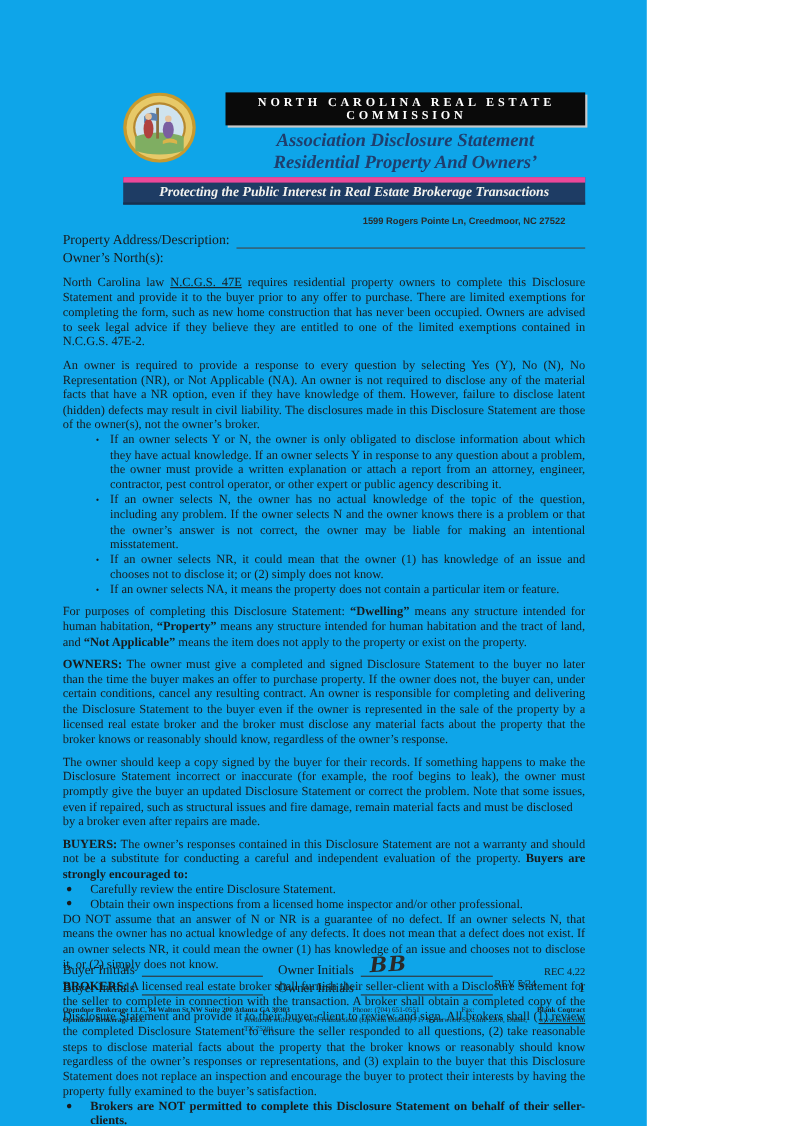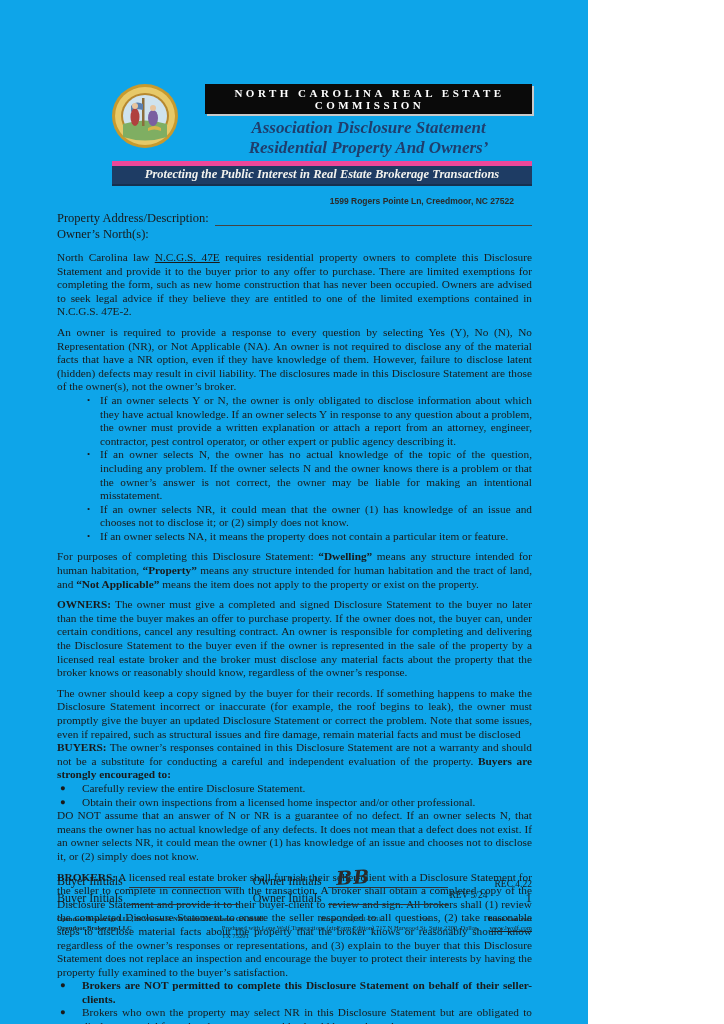--- a/index.html
+++ b/index.html
@@ -147,20 +147,21 @@
           <span class="marker">•</span>
           <span class="bullet-text">If an owner selects NA, it means the property does not contain a particular item or feature.</span>
         </li>
     </ul>
 
     <p class="para"><span>For purposes of completing this Disclosure Statement: </span><span class="bold">“Dwelling”</span><span> means any structure intended for human habitation, </span><span class="bold">“Property”</span><span> means any structure intended for human habitation and the tract of land, and </span><span class="bold">“Not Applicable”</span><span> means the item does not apply to the property or exist on the property.</span></p>
 
     <p class="para"><span class="bold">OWNERS:</span><span> The owner must give a completed and signed Disclosure Statement to the buyer no later than the time the buyer makes an offer to purchase property. If the owner does not, the buyer can, under certain conditions, cancel any resulting contract. An owner is responsible for completing and delivering the Disclosure Statement to the buyer even if the owner is represented in the sale of the property by a licensed real estate broker and the broker must disclose any material facts about the property that the broker knows or reasonably should know, regardless of the owner’s response.</span></p>
 
     <p class="para tight">The owner should keep a copy signed by the buyer for their records. If something happens to make the Disclosure Statement incorrect or inaccurate (for example, the roof begins to leak), the owner must promptly give the buyer an updated Disclosure Statement or correct the problem. Note that some issues, even if repaired, such as structural issues and fire damage, remain material facts and must be disclosed</p>
+    <p class="para" style="text-align:left;">by a broker even after repairs are made.</p>
 
     <p class="para tight"><span class="bold">BUYERS:</span><span> The owner’s responses contained in this Disclosure Statement are not a warranty and should not be a substitute for conducting a careful and independent evaluation of the property. </span><span class="bold">Buyers are strongly encouraged to:</span></p>
 
     <ul class="blist blist2 tight" style="margin-bottom:0;">
       <li class="bullet-row">
           <span class="marker">●</span>
           <span class="bullet-text">Carefully review the entire Disclosure Statement.</span>
         </li>
       <li class="bullet-row">
           <span class="marker">●</span>

